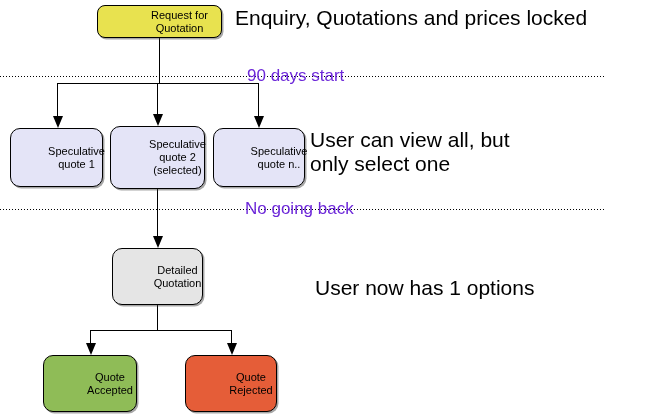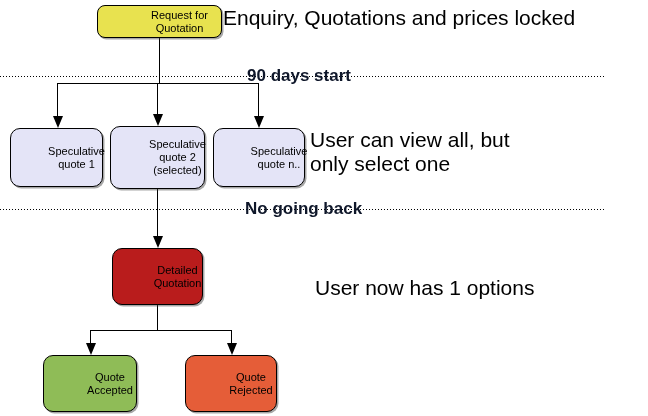--- a/index.html
+++ b/index.html
@@ -39,24 +39,24 @@
   }
   .dotsep {
     position: absolute;
     left: 0;
     width: 606px;
     height: 1px;
     background-image: repeating-linear-gradient(90deg, #000 0, #000 1px, transparent 1px, transparent 3px);
   }
   .phase-label {
     position: absolute;
-    font-weight: bold;
+    font-weight: normal;
     font-size: 17px;
     line-height: 18px;
-    color: #0f172a;
+    color: #6d28d9;
   }
   .annotation {
     position: absolute;
     font-size: 21px;
     line-height: 24px;
     color: #000;
     white-space: pre-line;
   }
 </style>
 </head>
@@ -91,33 +91,33 @@
   <div class="node" style="left: 10px; top: 128px; width: 93px; height: 59px; background: rgb(228, 228, 247);">Speculative
 quote 1</div>
 
   <div class="node" style="left: 110px; top: 126px; width: 95px; height: 63px; background: rgb(228, 228, 247);">Speculative
 quote 2
 (selected)</div>
 
   <div class="node" style="left: 213px; top: 128px; width: 92px; height: 59px; background: rgb(228, 228, 247);">Speculative
 quote n..</div>
 
-  <div class="node" style="left: 112px; top: 248px; width: 91px; height: 57px; background: #b91c1c;">Detailed
+  <div class="node" style="left: 112px; top: 248px; width: 91px; height: 57px; background: #e5e5e5;">Detailed
 Quotation</div>
 
   <div class="node" style="left: 43px; top: 355px; width: 94px; height: 57px; background: rgb(143, 188, 87);">Quote
 Accepted</div>
 
   <div class="node" style="left: 185px; top: 355px; width: 92px; height: 57px; background: rgb(229, 93, 56);">Quote
 Rejected</div>
 
   <div class="phase-label" style="left:247px;top:67px">90 days start</div>
 
   <div class="phase-label" style="left:245px;top:200px">No going back</div>
 
-  <div class="annotation" style="left:223px;top:6px">Enquiry, Quotations and prices locked</div>
+  <div class="annotation" style="left:235px;top:6px">Enquiry, Quotations and prices locked</div>
 
   <div class="annotation" style="left:310px;top:128px">User can view all, but
 only select one</div>
 
   <div class="annotation" style="left:315px;top:276px">User now has 1 options</div>
 
 </div>
 
 </body></html>

